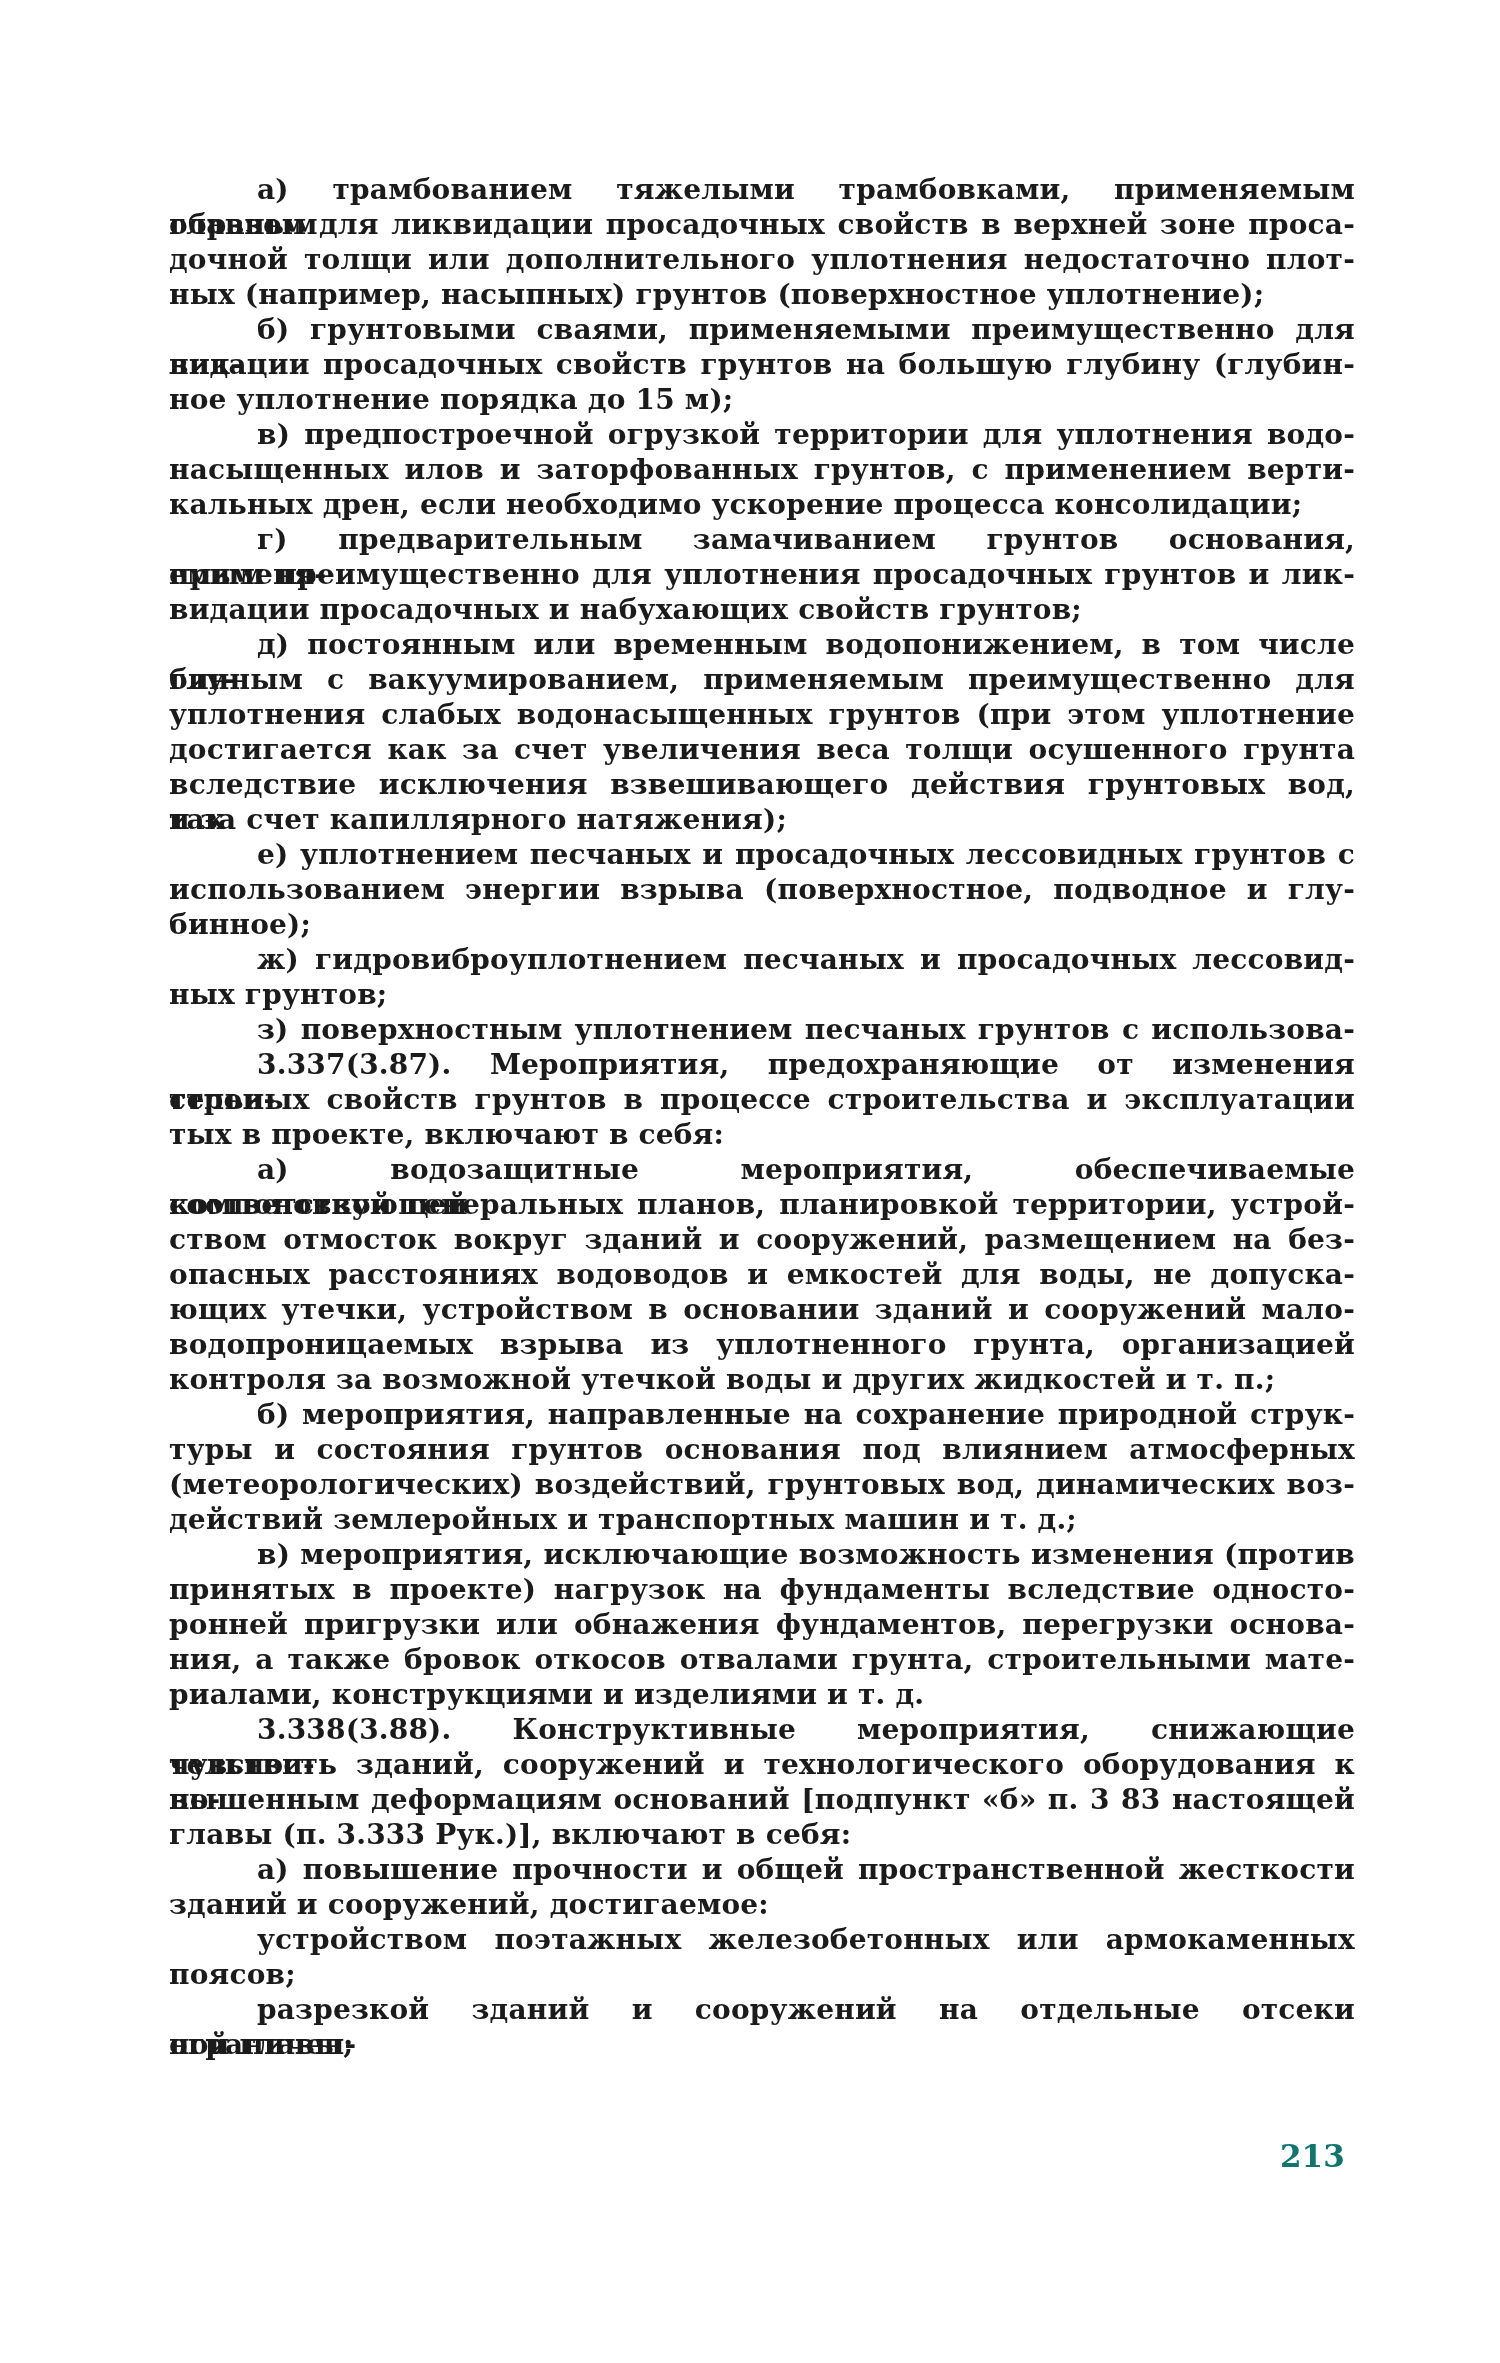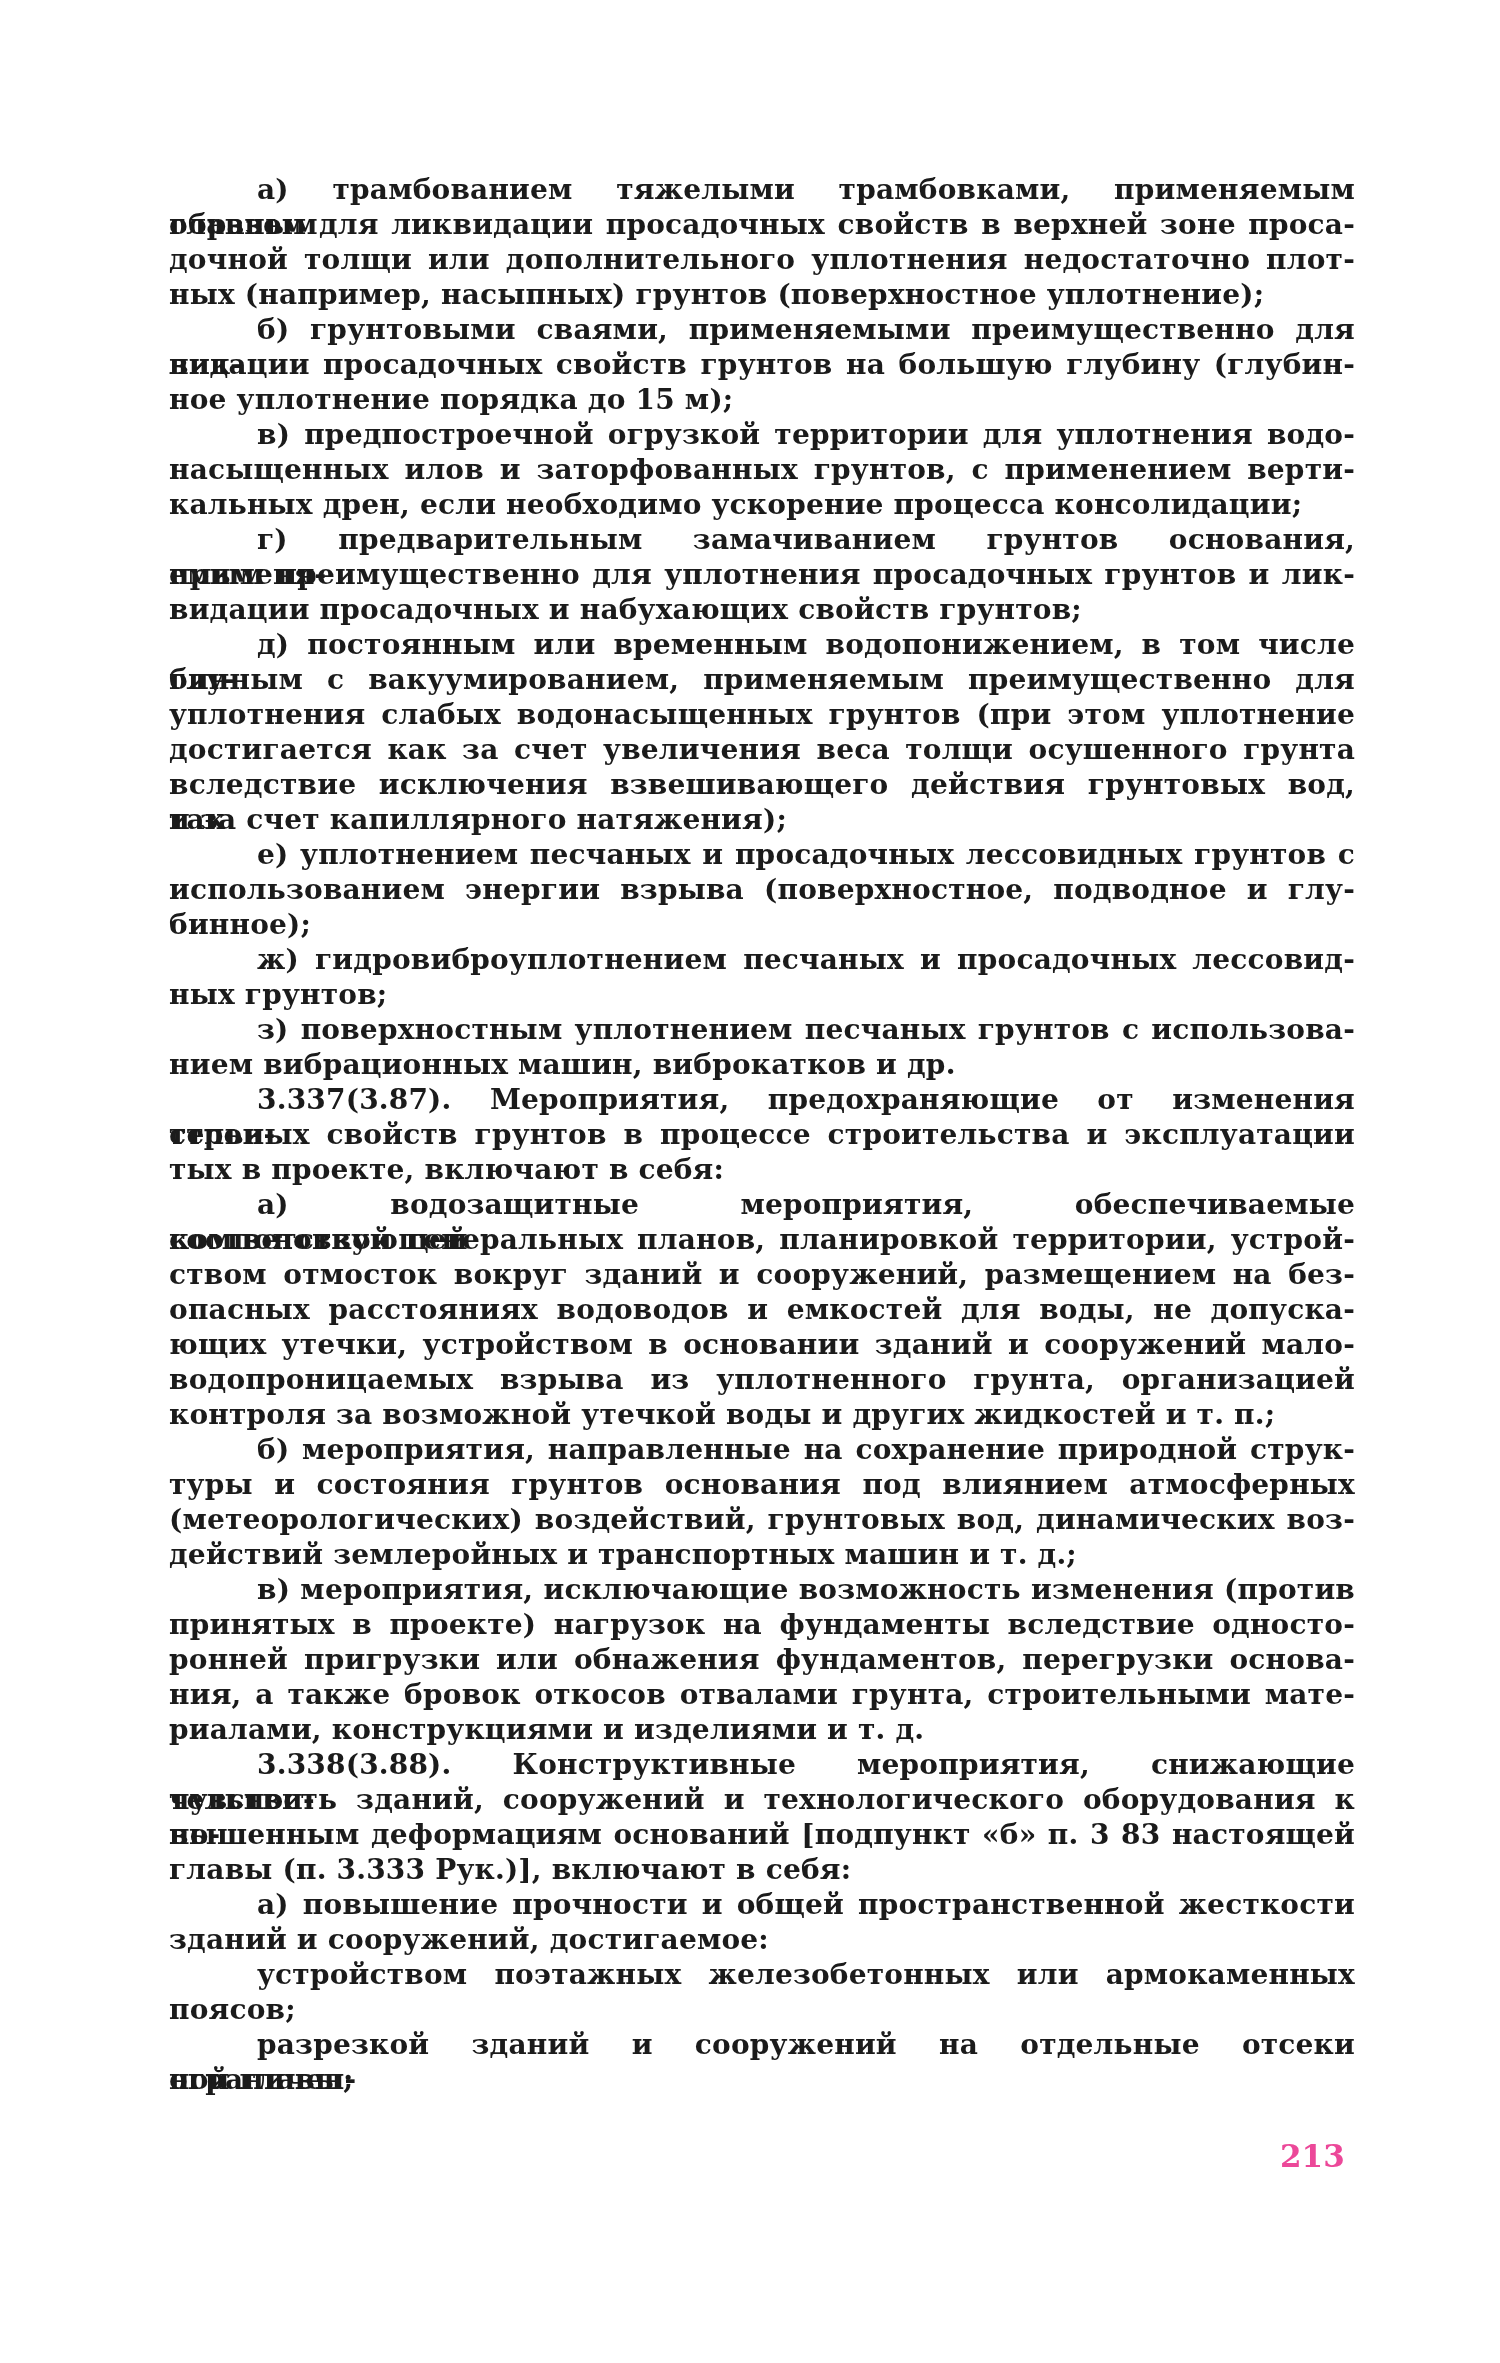--- a/index.html
+++ b/index.html
@@ -46,21 +46,21 @@
     text-align-last: left;
   }
   .page-number {
     position: absolute;
     left: 1280px;
     top: 2139px;
     font-family: "DejaVu Serif", "Liberation Serif", serif;
     font-weight: 700;
     font-size: 31px;
     line-height: 35px;
-    color: #ec4899;
+    color: #0f766e;
   }
 </style>
 </head>
 <body>
 
 <div class="page">
   <div class="text-block">
       <div class="line para-start">а) трамбованием тяжелыми трамбовками, применяемым главным</div>
       <div class="line">образом для ликвидации просадочных свойств в верхней зоне проса-</div>
       <div class="line">дочной толщи или дополнительного уплотнения недостаточно плот-</div>
@@ -79,21 +79,20 @@
       <div class="line">уплотнения слабых водонасыщенных грунтов (при этом уплотнение</div>
       <div class="line">достигается как за счет увеличения веса толщи осушенного грунта</div>
       <div class="line">вследствие исключения взвешивающего действия грунтовых вод, так</div>
       <div class="line para-end">и за счет капиллярного натяжения);</div>
       <div class="line para-start">е) уплотнением песчаных и просадочных лессовидных грунтов с</div>
       <div class="line">использованием энергии взрыва (поверхностное, подводное и глу-</div>
       <div class="line para-end">бинное);</div>
       <div class="line para-start">ж) гидровиброуплотнением песчаных и просадочных лессовид-</div>
       <div class="line para-end">ных грунтов;</div>
       <div class="line para-start">з) поверхностным уплотнением песчаных грунтов с использова-</div>
-      <div class="line para-end">нием вибрационных машин, виброкатков и др.</div>
       <div class="line para-start">3.337(3.87). Мероприятия, предохраняющие от изменения строи-</div>
       <div class="line">тельных свойств грунтов в процессе строительства и эксплуатации</div>
       <div class="line para-end">тых в проекте, включают в себя:</div>
       <div class="line para-start">а) водозащитные мероприятия, обеспечиваемые соответствующей</div>
       <div class="line">компоновкой генеральных планов, планировкой территории, устрой-</div>
       <div class="line">ством отмосток вокруг зданий и сооружений, размещением на без-</div>
       <div class="line">опасных расстояниях водоводов и емкостей для воды, не допуска-</div>
       <div class="line">ющих утечки, устройством в основании зданий и сооружений мало-</div>
       <div class="line">водопроницаемых взрыва из уплотненного грунта, организацией</div>
       <div class="line para-end">контроля за возможной утечкой воды и других жидкостей и т. п.;</div>

